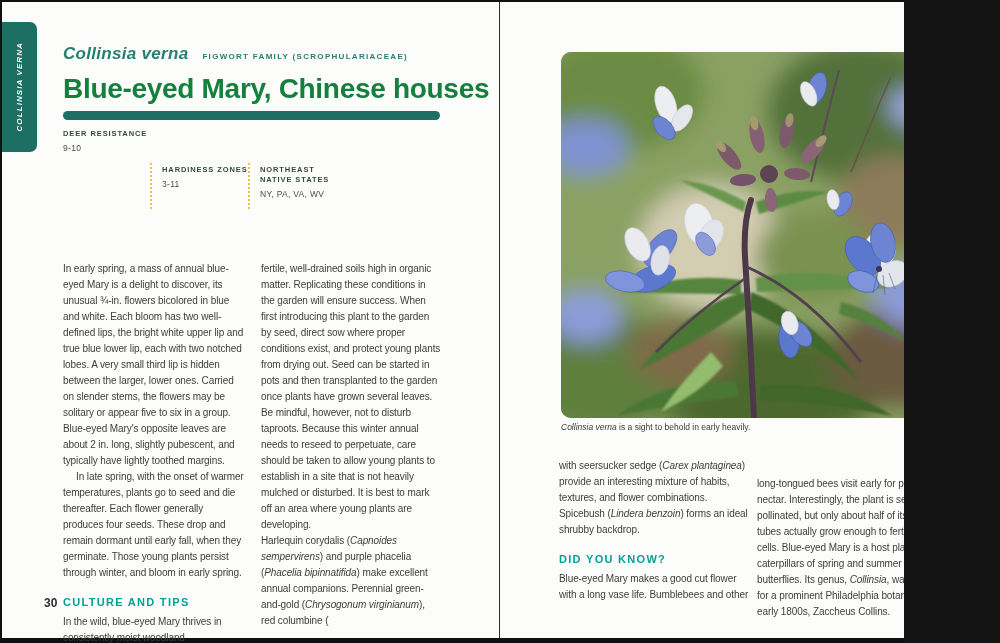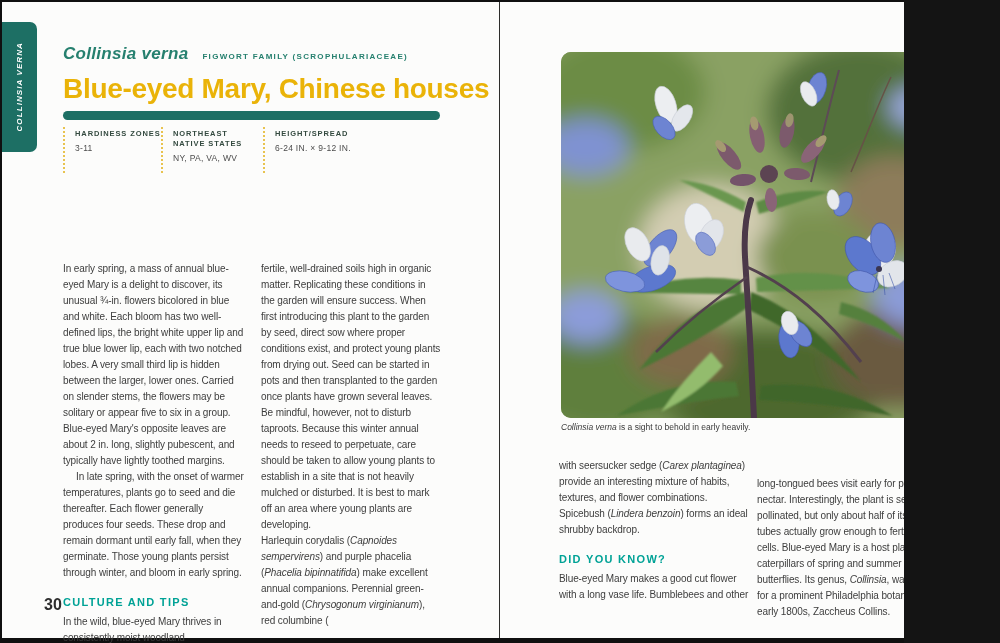--- a/index.html
+++ b/index.html
@@ -14,52 +14,52 @@
   .tab-right{left:961px;top:31px;width:37px;height:131px;border-radius:7px 0 0 7px;}
   .tab span{color:#ffffff;font-size:8px;font-weight:bold;letter-spacing:1.1px;white-space:nowrap;}
   .tab-left span{writing-mode:vertical-rl;transform:rotate(180deg);font-style:italic;}
   .tab-right span{writing-mode:vertical-rl;}
 
   
   .header-line{position:absolute;left:63px;top:44px;display:flex;align-items:baseline;gap:14px;}
   .species{font-size:17px;font-style:italic;font-weight:bold;color:#26806f;letter-spacing:0.3px;}
   .family{font-size:8px;font-weight:bold;color:#26806f;letter-spacing:1.3px;}
   .page-title{position:absolute;left:63px;top:73px;font-size:28px;line-height:32px;font-weight:bold;
-              color:#eab308;letter-spacing:-0.3px;}
+              color:#15803d;letter-spacing:-0.3px;}
   .title-bar{position:absolute;left:63px;top:111px;width:377px;height:9px;background:#1d6f64;border-radius:5px;}
 
   
   .info-row{position:absolute;left:63px;top:127px;display:flex;align-items:stretch;}
   .info-col{min-height:46px;}
   .info-col.c1{width:87px;}
   .info-col.c2{width:86px;}
   .info-col.c3{width:90px;}
   .info-col.c4{width:96px;}
-  .info-col.sep{border-left:2px dotted #e8c34f;padding-left:10px;margin-left:0;}
+  .info-col.sep{border-left:2px dotted #e8c34f;padding-left:10px;margin-left:0;margin-top:36px;}
   .info-label{font-size:7.5px;font-weight:bold;letter-spacing:0.9px;color:#33493f;line-height:10px;
               margin:2px 0 4px;}
   .info-value{font-size:8.5px;color:#4c4c4c;line-height:11px;letter-spacing:0.3px;}
 
   
   .body-col{position:absolute;font-size:10px;line-height:16px;color:#3d3d3d;letter-spacing:-0.1px;}
   .col-l1{left:63px;top:261px;width:181px;}
   .col-l2{left:261px;top:261px;width:180px;}
   .col-r1{left:559px;top:458px;width:191px;}
   .col-r2{left:757px;top:476px;width:198px;}
   .body-p{margin:0;}
   .body-p.indent{text-indent:13px;}
   .section-h{font-size:11px;font-weight:bold;letter-spacing:1.3px;color:#00a296;margin:13px 0 4px;}
 
   
   .photo{position:absolute;left:561px;top:52px;width:374px;height:366px;border-radius:10px;
          overflow:hidden;background:#7e9454;}
   .photo svg{display:block;}
   .caption{position:absolute;left:561px;top:422px;width:380px;font-size:8.5px;color:#3a3a3a;}
 
-  .pagenum{position:absolute;font-size:16px;font-weight:bold;color:#2e2e2e;}
+  .pagenum{position:absolute;font-size:12px;font-weight:bold;color:#2e2e2e;}
   .pagenum-left{left:44px;top:596px;}
   .pagenum-right{left:935px;top:596px;}
 </style>
 </head>
 <body>
 
 <div class="canvas">
   <div class="spread"></div>
   <div class="gutter"></div>
 
@@ -71,31 +71,31 @@
   </div>
 
   <div class="header-line">
     <span class="species">Collinsia verna</span>
     <span class="family">FIGWORT FAMILY (SCROPHULARIACEAE)</span>
   </div>
   <div class="page-title">Blue-eyed Mary, Chinese houses</div>
   <div class="title-bar"></div>
 
   <div class="info-row">
+    <div class="info-col c1">
+      <div class="info-label">DEER RESISTANCE</div>
+      <div class="info-value">9-10</div>
+    </div>
     <div class="info-col c2 sep">
       <div class="info-label">HARDINESS ZONES</div>
       <div class="info-value">3-11</div>
     </div>
     <div class="info-col c3 sep">
       <div class="info-label">NORTHEAST NATIVE STATES</div>
       <div class="info-value">NY, PA, VA, WV</div>
-    </div>
-    <div class="info-col c4 sep">
-      <div class="info-label">HEIGHT/SPREAD</div>
-      <div class="info-value">6-24 IN. × 9-12 IN.</div>
     </div>
   </div>
 
   <div class="body-col col-l1">
       <p class="body-p"><span>In early spring, a mass of annual blue-eyed Mary is a delight to discover, its unusual ¾-in. flowers bicolored in blue and white. Each bloom has two well-defined lips, the bright white upper lip and true blue lower lip, each with two notched lobes. A very small third lip is hidden between the larger, lower ones. Carried on slender stems, the flowers may be solitary or appear five to six in a group. Blue-eyed Mary's opposite leaves are about 2 in. long, slightly pubescent, and typically have lightly toothed margins.</span></p>
       <p class="body-p indent"><span>In late spring, with the onset of warmer temperatures, plants go to seed and die thereafter. Each flower generally produces four seeds. These drop and remain dormant until early fall, when they germinate. Those young plants persist through winter, and bloom in early spring.</span></p>
       <h3 class="section-h">CULTURE AND TIPS</h3>
       <p class="body-p"><span>In the wild, blue-eyed Mary thrives in consistently moist woodland environments with</span></p>
     </div>
   <div class="body-col col-l2">

